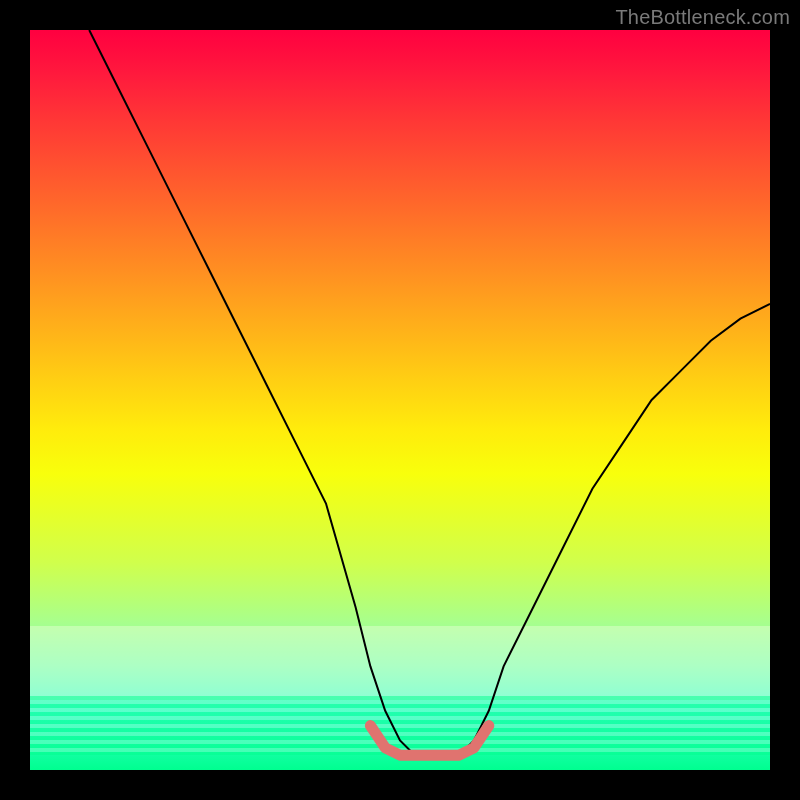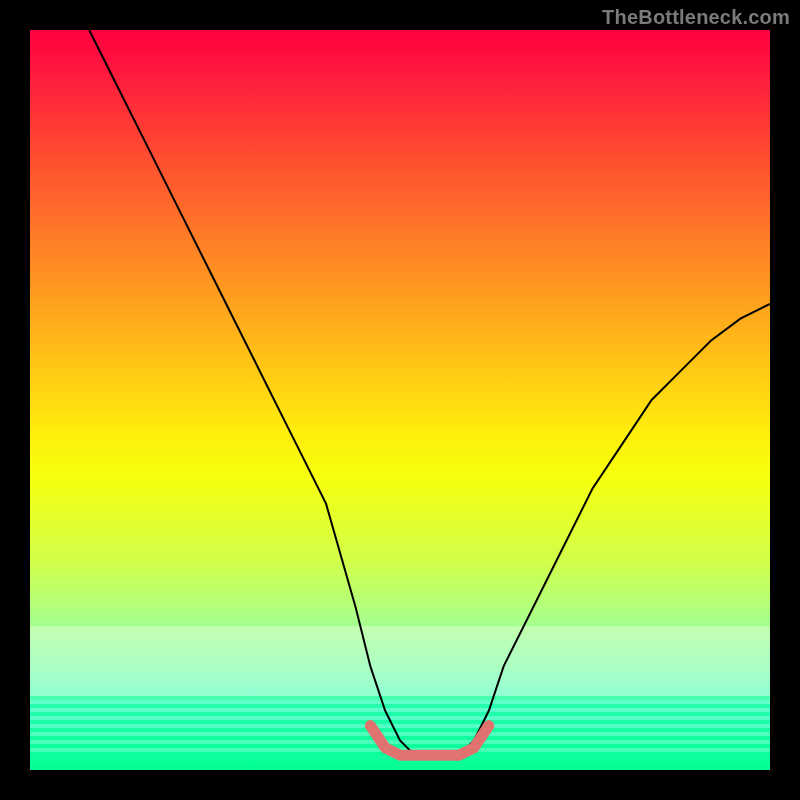--- a/index.html
+++ b/index.html
@@ -79,21 +79,21 @@
   svg.curve {
     position: absolute;
     inset: 0;
   }
   .watermark {
     position: absolute;
     top: 6px;
     right: 10px;
     font-family: Arial, Helvetica, sans-serif;
     font-size: 20px;
-    font-weight: 700;
+    font-weight: 400;
     color: #7a7a7a;
     letter-spacing: 0.2px;
     pointer-events: none;
   }
 </style>
 </head>
 <body>
 
 <div class="frame">
 

